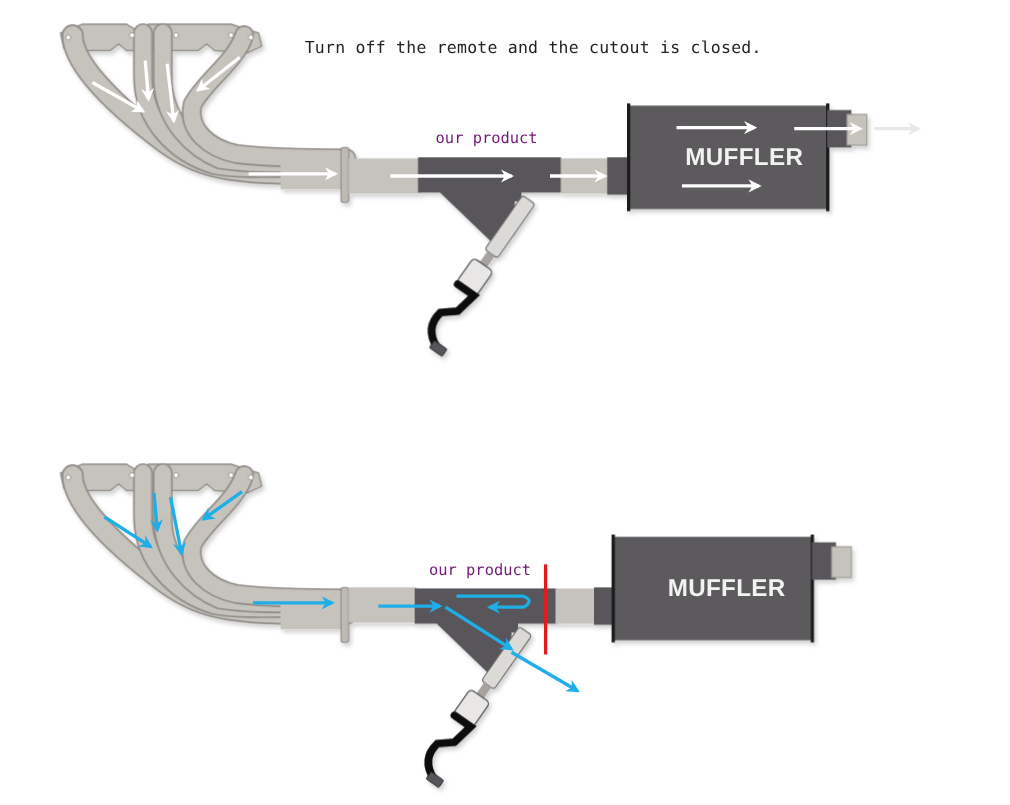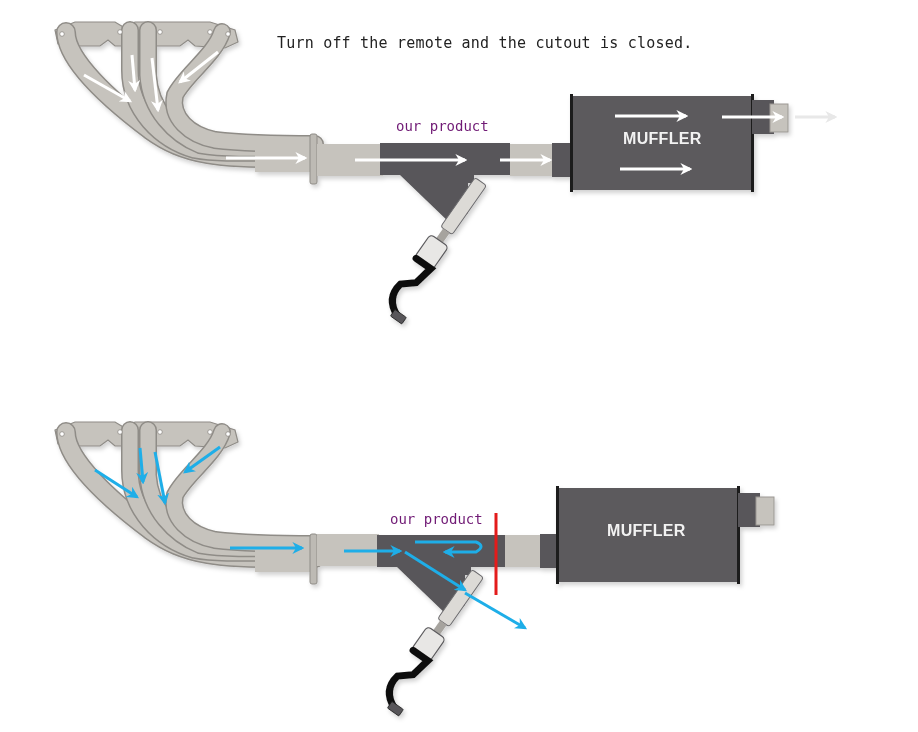--- a/index.html
+++ b/index.html
@@ -17,21 +17,21 @@
     position: absolute;
     font-family: "DejaVu Sans Mono", "Liberation Mono", monospace;
     font-size: 14px;
     color: #701a75;
     white-space: nowrap;
   }
   .muffler-text {
     position: absolute;
     font-family: "Liberation Sans", "DejaVu Sans", sans-serif;
     font-weight: bold;
-    font-size: 16px;
+    font-size: 22px;
     color: #f2f2f2;
     white-space: nowrap;
     letter-spacing: 0.3px;
   }
   svg { position: absolute; left: 0; top: 0; }
 </style>
 </head>
 <body>
 
 <div id="stage">

